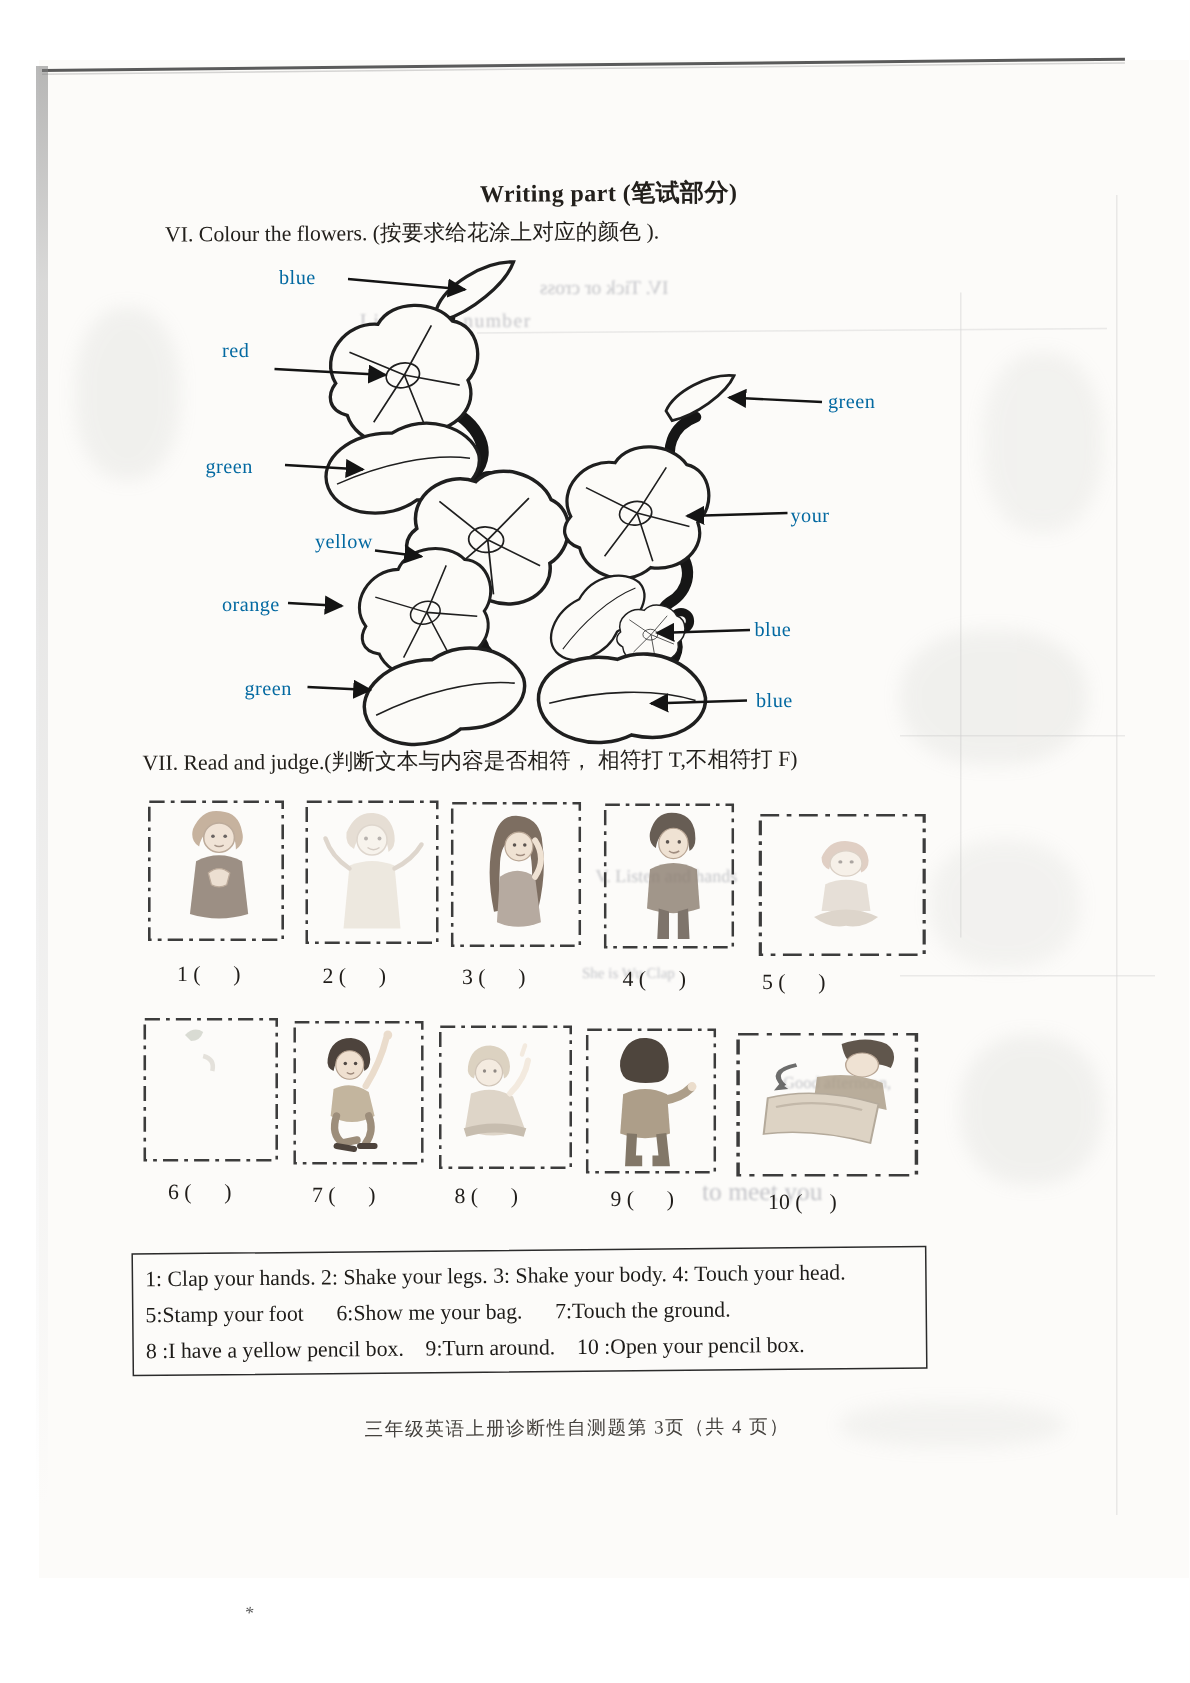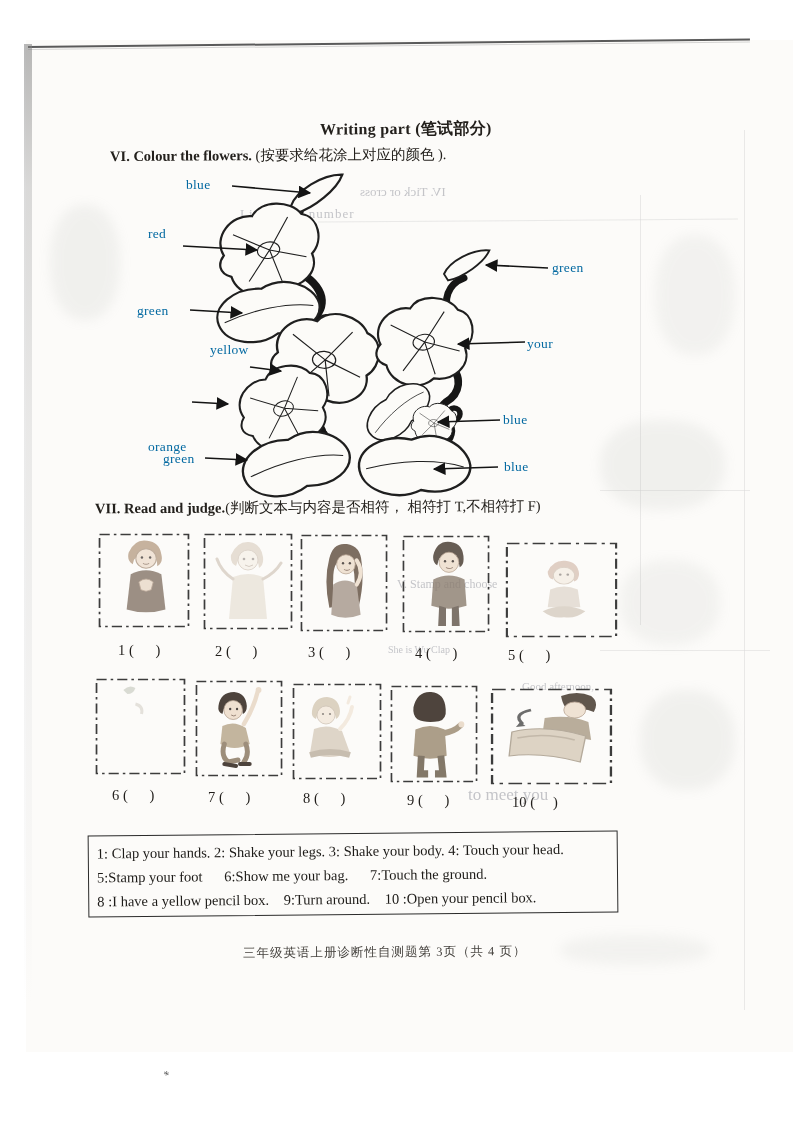--- a/index.html
+++ b/index.html
@@ -14,21 +14,21 @@
              background:linear-gradient(180deg,#7e7e7e,#bdbdbd 15%,#d9d9d9 40%,#ececec 70%,rgba(255,255,255,0));
              opacity:.55;}
   .vline{position:absolute;width:1px;background:#d8d8d8;opacity:.55;}
   .hline{position:absolute;height:1px;background:#d8d8d8;opacity:.5;}
   .blob{position:absolute;background:#aeb2ac;border-radius:45%;filter:blur(6px);}
   .bleed{position:absolute;color:rgba(150,152,160,.55);filter:blur(.6px);white-space:nowrap;}
   .bleed.mir{transform:scaleX(-1);}
   .title{position:absolute;left:320px;top:119px;font-weight:bold;font-size:16px;letter-spacing:.3px;
          transform:rotate(-0.4deg);}
   .sechead{position:absolute;font-size:14.5px;white-space:nowrap;transform:rotate(-0.35deg);}
-  .sechead b{font-weight:bold;margin-top:24px;}
+  .sechead b{font-weight:normal;margin-top:24px;}
   .lbl{position:absolute;font-size:13.5px;color:#0369a1;letter-spacing:.3px;}
   .flowers{position:absolute;left:148px;top:172px;}
   .imgbox{position:absolute;}
   .imgbox svg{display:block;width:100%;height:100%;}
   .frame{fill:none;stroke:#3c3c3c;stroke-width:1.7;stroke-dasharray:10 4 2.5 4;}
   .num{position:absolute;font-size:14.5px;white-space:pre;color:#201d1a;}
   .sentbox{position:absolute;left:88px;top:833px;width:530px;height:82px;border:1.8px solid #2b2b2b;
            transform:rotate(-0.55deg);padding:5px 8px;box-sizing:border-box;}
   .sline{font-size:14.5px;line-height:24px;white-space:pre;color:#1d1b18;}
   .footer{position:absolute;left:243px;top:944px;font-size:12.5px;color:#45423e;letter-spacing:1px;
@@ -51,23 +51,23 @@
   <div class="vline" style="left:744px;top:130px;height:880px;"></div>
   <div class="blob" style="left:50px;top:205px;width:70px;height:115px;opacity:.14;"></div>
   <div class="blob" style="left:655px;top:235px;width:80px;height:120px;opacity:.12;"></div>
   <div class="blob" style="left:600px;top:420px;width:125px;height:90px;opacity:.14;"></div>
   <div class="blob" style="left:620px;top:560px;width:100px;height:85px;opacity:.12;"></div>
   <div class="blob" style="left:640px;top:690px;width:95px;height:100px;opacity:.14;"></div>
   <div class="blob" style="left:560px;top:935px;width:150px;height:30px;opacity:.12;"></div>
 
   <span class="bleed mir" style="left:360px;top:184px;font-size:13px;">IV. Tick or cross</span>
   <span class="bleed" style="left:240px;top:206px;font-size:13px;letter-spacing:1px;">Listen and number</span>
-  <span class="bleed" style="left:397px;top:577px;font-size:12px;">V. Stamp and choose</span>
+  <span class="bleed" style="left:397px;top:577px;font-size:12px;">V. Listen and hands</span>
   <span class="bleed" style="left:388px;top:644px;font-size:10px;">She is Wu Clap</span>
-  <span class="bleed" style="left:522px;top:680px;font-size:11px;">Good afternoon,</span>
+  <span class="bleed" style="left:522px;top:716px;font-size:11px;">Good afternoon,</span>
   <span class="bleed" style="left:468px;top:785px;font-size:17px;">to meet you</span>
 
   <div class="title">Writing part (笔试部分)</div>
   <div class="sechead" style="left:110px;top:146px;"><b>VI. Colour the flowers.</b> <span>(按要求给花涂上对应的颜色 ).</span></div>
 
   <svg class="flowers" width="445" height="330" viewBox="0 0 445 330">
     <defs>
       <marker id="ah" viewBox="0 0 10 10" refX="9" refY="5" markerWidth="8" markerHeight="8" orient="auto-start-reverse">
         <path d="M0,0 L10,5 L0,10 z" fill="#141414"></path>
       </marker>
@@ -121,22 +121,22 @@
       <line x1="400" y1="96" x2="338" y2="93" marker-end="url(#ah)"></line>
       <line x1="377" y1="170" x2="310" y2="172" marker-end="url(#ah)"></line>
       <line x1="352" y1="248" x2="290" y2="250" marker-end="url(#ah)"></line>
       <line x1="350" y1="295" x2="286" y2="297" marker-end="url(#ah)"></line>
     </g>
   </svg>
 
   <span class="lbl" style="left:186px;top:177px;">blue</span>
   <span class="lbl" style="left:148px;top:226px;">red</span>
   <span class="lbl" style="left:137px;top:303px;">green</span>
-  <span class="lbl" style="left:210px;top:342px;text-align:right;">yellow</span>
-  <span class="lbl" style="left:148px;top:395px;margin-top:44px;">orange</span>
+  <span class="lbl" style="left:210px;top:353px;text-align:right;">yellow</span>
+  <span class="lbl" style="left:148px;top:395px;">orange</span>
   <span class="lbl" style="left:163px;top:451px;">green</span>
   <span class="lbl" style="left:552px;top:260px;">green</span>
   <span class="lbl" style="left:527px;top:336px;">your</span>
   <span class="lbl" style="left:503px;top:412px;">blue</span>
   <span class="lbl" style="left:504px;top:459px;">blue</span>
 
   <div class="sechead" style="left:95px;top:498px;"><b>VII. Read and judge.</b><span>(判断文本与内容是否相符，  相符打 T,不相符打 F)</span></div>
 
   <div class="imgbox" style="left:98px;top:533px;width:92px;height:95px;">
     <svg viewBox="0 0 90 97" preserveAspectRatio="none">

